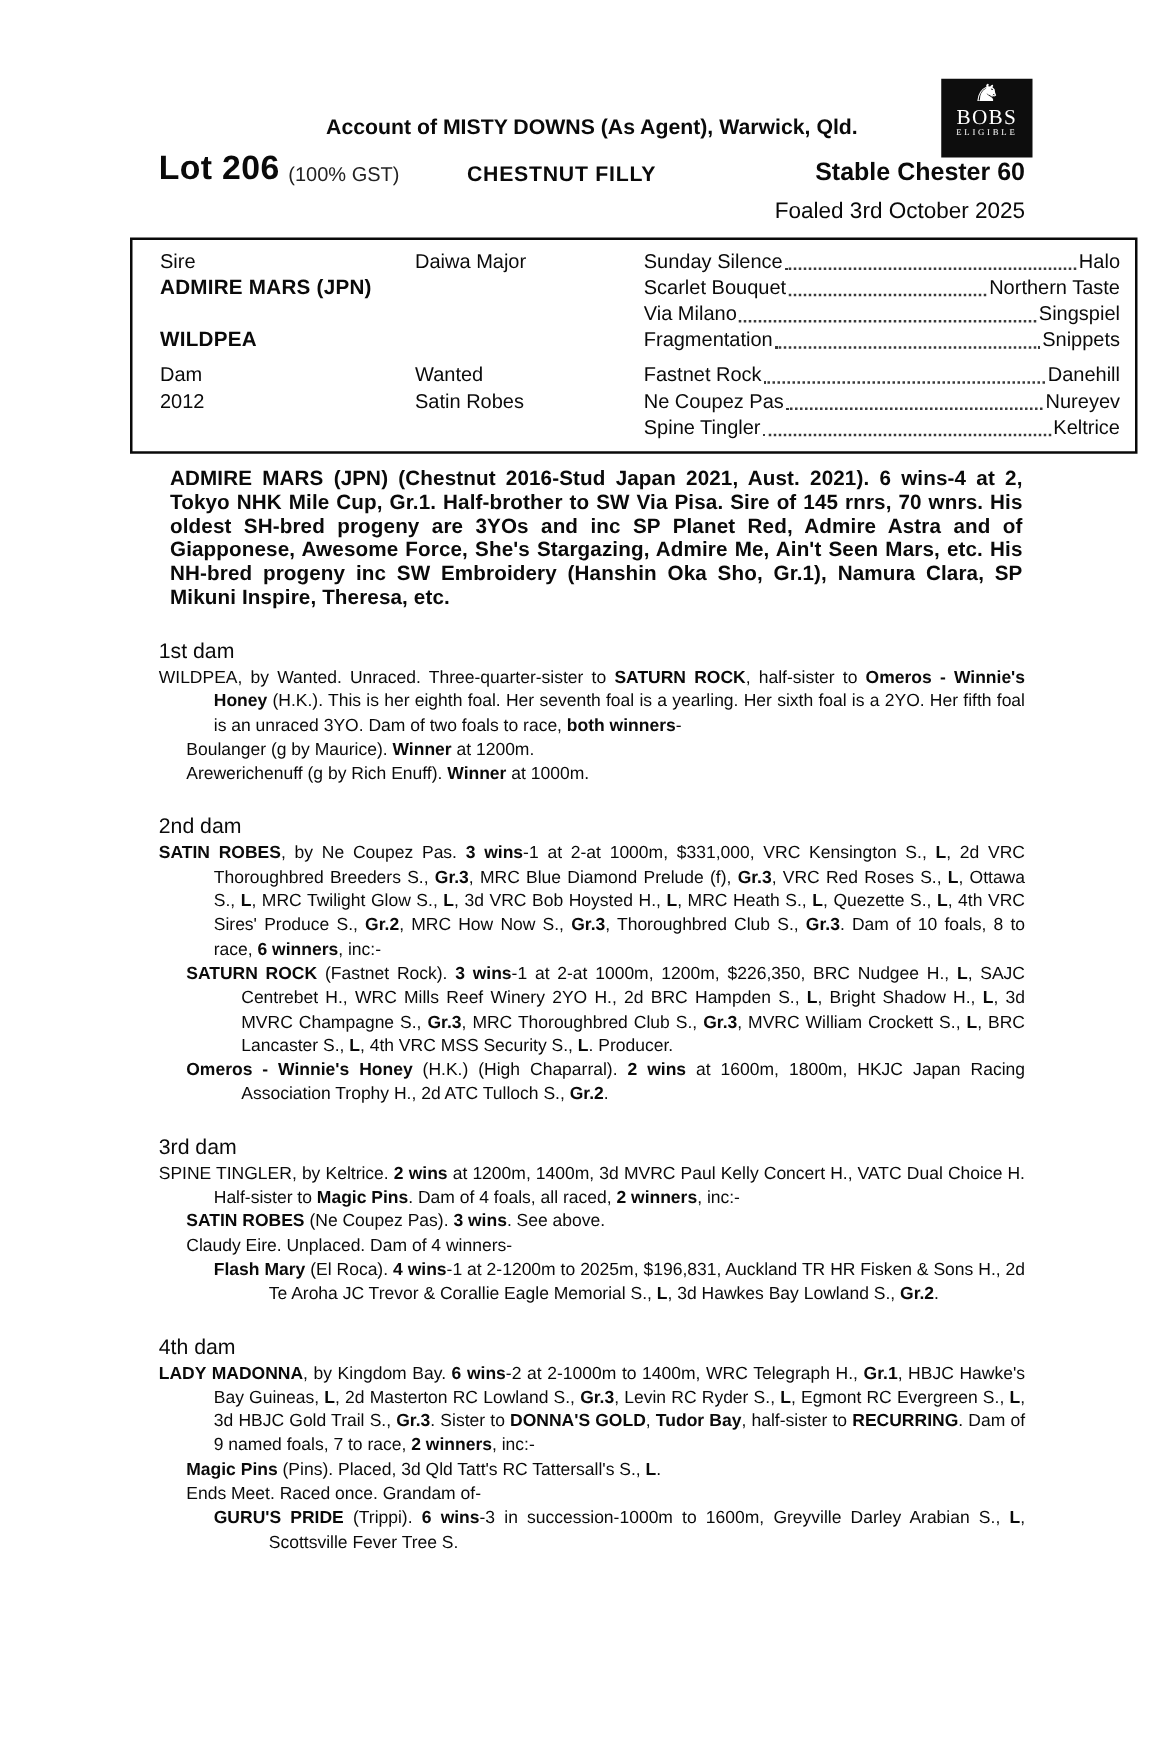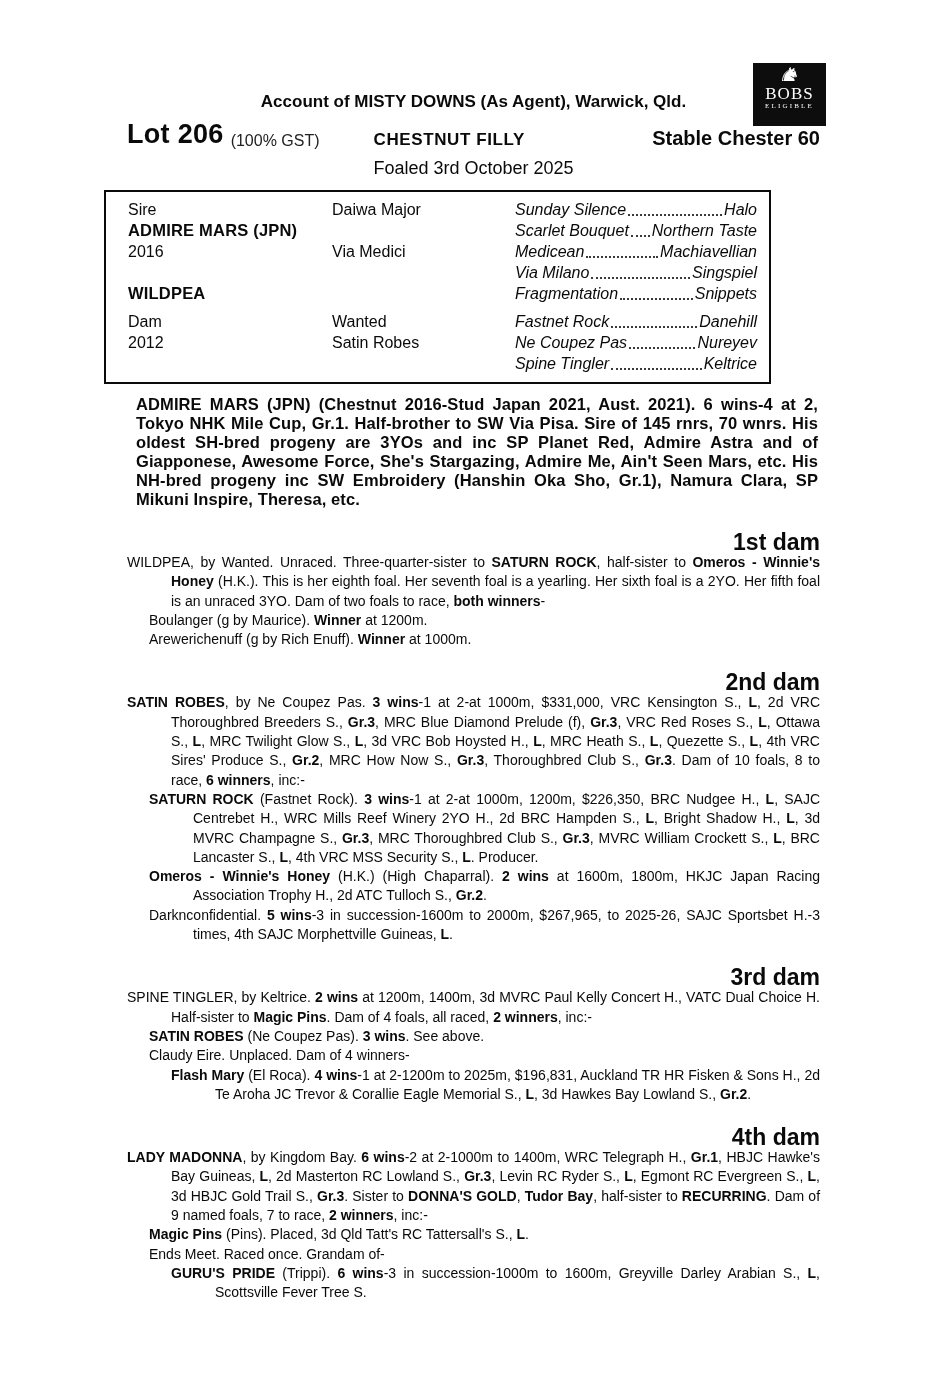--- a/index.html
+++ b/index.html
@@ -23,49 +23,49 @@
   .logo-elig { font-family: "Liberation Serif", serif; font-size: 7px; line-height: 9px; letter-spacing: 2.2px; }
 
   .account { text-align: center; font-weight: bold; font-size: 17px; line-height: 20px; }
 
   .lot-line { display: flex; align-items: flex-end; margin-top: 7px; }
   .lot-num { font-weight: bold; font-size: 27px; letter-spacing: 0.3px; }
   .gst { font-size: 16px; color: #222; margin-left: 7px; }
   .horse-title { font-weight: bold; font-size: 17px; letter-spacing: 0.6px; margin-left: 54px; }
   .stable { font-weight: bold; font-size: 20px; margin-left: auto; }
 
-  .foaled-line { display: flex; justify-content: center; font-size: 18px; margin-top: 8px; }
+  .foaled-line { display: flex; justify-content: flex-end; font-size: 18px; margin-top: 8px; }
   .brand-mark { position: relative; display: inline-block; }
   .brand-mark::before {
     content: "~"; position: absolute; left: 50%; top: -0.62em;
     transform: translateX(-50%) scaleX(2.1); font-size: 0.85em; font-weight: bold;
   }
 
   
   .pedigree-box {
-    margin: 11px 0 0 -23px; width: 667px;
+    margin: 11px 0 0 -23px; width: 806px;
     border: 2px solid #0a0a0a; padding: 7px 12px 8px 22px;
   }
   .prow { display: flex; font-size: 16px; line-height: 21px; }
   .prow.gen-gap { margin-top: 7px; }
   .pc1 { width: 204px; flex: none; }
   .pc1.bold-name { font-weight: bold; font-size: 16.5px; letter-spacing: 0.2px; }
   .pc2 { width: 183px; flex: none; }
-  .pc3 { flex: 1; display: flex; align-items: flex-end; font-style: italic; }
+  .pc3 { flex: 1; display: flex; align-items: flex-end; }
   .dots { flex: 1; min-width: 10px; align-self: flex-end; margin: 0 2px 4px 2px; border-bottom: 2px dotted #3a3a3a; }
 
   
   .sire-para {
     margin: 11px 2px 0 9px; font-weight: bold; font-size: 16.5px;
     line-height: 19px; text-align: justify; letter-spacing: 0.1px;
   }
 
   
   .dam-section { margin-top: 23px; }
-  .dam-heading { font-size: 23px; font-weight: bold; line-height: 20px; margin-bottom: 1px; text-align: right; }
+  .dam-heading { font-size: 17px; font-weight: normal; line-height: 20px; margin-bottom: 1px; }
   .para { font-size: 14px; line-height: 19.3px; text-align: justify; }
   .para .b { font-weight: bold; }
   .indent0 { padding-left: 44px; text-indent: -44px; }
   .indent1 { padding-left: 66px; text-indent: -44px; }
   .indent2 { padding-left: 88px; text-indent: -44px; }
 </style>
 </head>
 <body>
 
 <div class="sheet">
@@ -99,29 +99,20 @@
           <span>Halo</span>
         </span>
     </div>
     <div class="prow">
       <span class="pc1 bold-name">ADMIRE MARS (JPN)</span>
       <span class="pc2"></span>
       <span class="pc3">
           <span>Scarlet Bouquet</span>
           <span class="dots"></span>
           <span>Northern Taste</span>
-        </span>
-    </div>
-    <div class="prow">
-      <span class="pc1">2016</span>
-      <span class="pc2">Via Medici</span>
-      <span class="pc3">
-          <span>Medicean</span>
-          <span class="dots"></span>
-          <span>Machiavellian</span>
         </span>
     </div>
     <div class="prow">
       <span class="pc1"></span>
       <span class="pc2"></span>
       <span class="pc3">
           <span>Via Milano</span>
           <span class="dots"></span>
           <span>Singspiel</span>
         </span>
@@ -171,21 +162,20 @@
     <h3 class="dam-heading">1st dam</h3>
   <p class="para indent0"><span>WILDPEA, by Wanted. Unraced. Three-quarter-sister to </span><span class="b">SATURN ROCK</span><span>, half-sister to </span><span class="b">Omeros - Winnie's Honey</span><span> (H.K.). This is her eighth foal. Her seventh foal is a yearling. Her sixth foal is a 2YO. Her fifth foal is an unraced 3YO. Dam of two foals to race, </span><span class="b">both winners</span><span>-</span></p>
         <p class="para indent1"><span>Boulanger (g by Maurice). </span><span class="b">Winner</span><span> at 1200m.</span></p>
         <p class="para indent1"><span>Arewerichenuff (g by Rich Enuff). </span><span class="b">Winner</span><span> at 1000m.</span></p>
       </section>
       <section class="dam-section">
     <h3 class="dam-heading">2nd dam</h3>
   <p class="para indent0"><span class="b">SATIN ROBES</span><span>, by Ne Coupez Pas. </span><span class="b">3 wins</span><span>-1 at 2-at 1000m, $331,000, VRC Kensington S., </span><span class="b">L</span><span>, 2d VRC Thoroughbred Breeders S., </span><span class="b">Gr.3</span><span>, MRC Blue Diamond Prelude (f), </span><span class="b">Gr.3</span><span>, VRC Red Roses S., </span><span class="b">L</span><span>, Ottawa S., </span><span class="b">L</span><span>, MRC Twilight Glow S., </span><span class="b">L</span><span>, 3d VRC Bob Hoysted H., </span><span class="b">L</span><span>, MRC Heath S., </span><span class="b">L</span><span>, Quezette S., </span><span class="b">L</span><span>, 4th VRC Sires' Produce S., </span><span class="b">Gr.2</span><span>, MRC How Now S., </span><span class="b">Gr.3</span><span>, Thoroughbred Club S., </span><span class="b">Gr.3</span><span>. Dam of 10 foals, 8 to race, </span><span class="b">6 winners</span><span>, inc:-</span></p>
         <p class="para indent1"><span class="b">SATURN ROCK</span><span> (Fastnet Rock). </span><span class="b">3 wins</span><span>-1 at 2-at 1000m, 1200m, $226,350, BRC Nudgee H., </span><span class="b">L</span><span>, SAJC Centrebet H., WRC Mills Reef Winery 2YO H., 2d BRC Hampden S., </span><span class="b">L</span><span>, Bright Shadow H., </span><span class="b">L</span><span>, 3d MVRC Champagne S., </span><span class="b">Gr.3</span><span>, MRC Thoroughbred Club S., </span><span class="b">Gr.3</span><span>, MVRC William Crockett S., </span><span class="b">L</span><span>, BRC Lancaster S., </span><span class="b">L</span><span>, 4th VRC MSS Security S., </span><span class="b">L</span><span>. Producer.</span></p>
         <p class="para indent1"><span class="b">Omeros - Winnie's Honey</span><span> (H.K.) (High Chaparral). </span><span class="b">2 wins</span><span> at 1600m, 1800m, HKJC Japan Racing Association Trophy H., 2d ATC Tulloch S., </span><span class="b">Gr.2</span><span>.</span></p>
-        <p class="para indent1"><span>Darknconfidential. </span><span class="b">5 wins</span><span>-3 in succession-1600m to 2000m, $267,965, to 2025-26, SAJC Sportsbet H.-3 times, 4th SAJC Morphettville Guineas, </span><span class="b">L</span><span>.</span></p>
       </section>
       <section class="dam-section">
     <h3 class="dam-heading">3rd dam</h3>
   <p class="para indent0"><span>SPINE TINGLER, by Keltrice. </span><span class="b">2 wins</span><span> at 1200m, 1400m, 3d MVRC Paul Kelly Concert H., VATC Dual Choice H. Half-sister to </span><span class="b">Magic Pins</span><span>. Dam of 4 foals, all raced, </span><span class="b">2 winners</span><span>, inc:-</span></p>
         <p class="para indent1"><span class="b">SATIN ROBES</span><span> (Ne Coupez Pas). </span><span class="b">3 wins</span><span>. See above.</span></p>
         <p class="para indent1"><span>Claudy Eire. Unplaced. Dam of 4 winners-</span></p>
         <p class="para indent2"><span class="b">Flash Mary</span><span> (El Roca). </span><span class="b">4 wins</span><span>-1 at 2-1200m to 2025m, $196,831, Auckland TR HR Fisken &amp; Sons H., 2d Te Aroha JC Trevor &amp; Corallie Eagle Memorial S., </span><span class="b">L</span><span>, 3d Hawkes Bay Lowland S., </span><span class="b">Gr.2</span><span>.</span></p>
       </section>
       <section class="dam-section">
     <h3 class="dam-heading">4th dam</h3>

